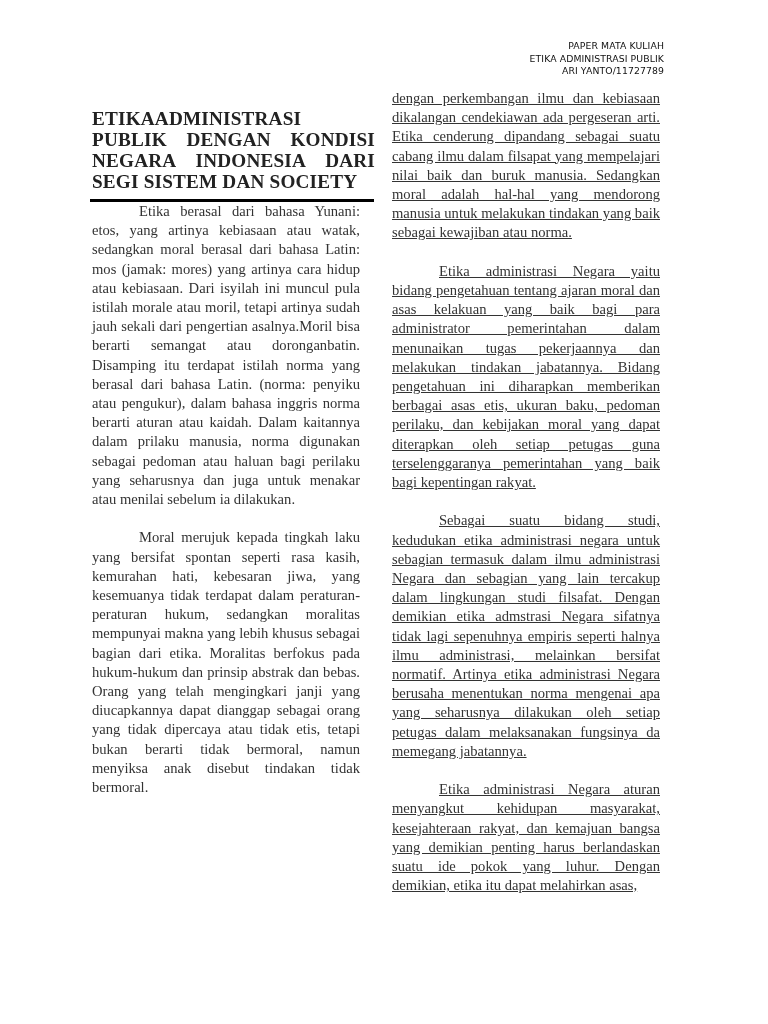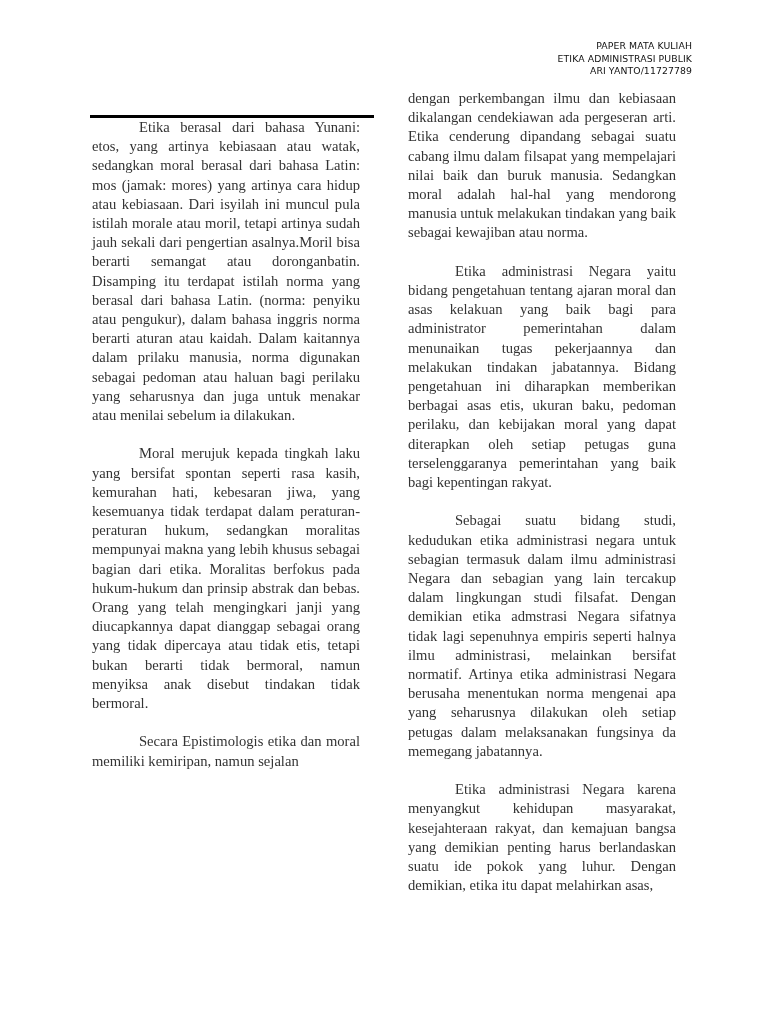--- a/index.html
+++ b/index.html
@@ -1,50 +1,50 @@
 <!DOCTYPE html>
 <html><head>
 <meta charset="utf-8">
 <style>
   html, body { margin:0; padding:0; background:#ffffff; }
   body { width:768px; height:1024px; position:relative; overflow:hidden; color:#222; }
   .header {
-    position:absolute; top:40px; right:76px; text-align:right;
+    position:absolute; top:40px; right:104px; text-align:right;
     font-family:"DejaVu Sans", sans-serif; font-size:9.3px; line-height:12.5px; letter-spacing:0.1px; color:#111;
   }
   .col {
     position:absolute; width:268px;
     font-family:"Liberation Serif", serif; font-size:14.6px; line-height:19.2px;
     text-align:justify; color:#333;
   }
   .col.left { left:92px; top:108px; }
-  .col.right { left:408px; top:89px; }
+  .col.right { left:392px; top:89px;text-decoration:underline; }
   .title {
     font-family:"Liberation Serif", serif; font-weight:bold; font-size:19.2px; line-height:21px;
     color:#222; text-align:justify; margin:0; width:283px; letter-spacing:0.2px;
   }
   .rule { width:284px; height:3px; background:#000; margin-top:7px; margin-left:-2px; }
   p { margin:0 0 19.2px 0; }
   p.indent { text-indent:47px; }
   .left .first { }
 </style>
 </head>
 <body>
 
 <div class="header">
   <div>PAPER MATA KULIAH</div>
   <div>ETIKA ADMINISTRASI PUBLIK</div>
   <div>ARI YANTO/11727789</div>
 </div>
 
 <div class="col left">
+  <h1 class="title">ETIKAADMINISTRASI PUBLIK DENGAN KONDISI NEGARA INDONESIA DARI SEGI SISTEM DAN SOCIETY</h1>
   <div class="rule"></div>
   <p class="indent first">Etika berasal dari bahasa Yunani: etos, yang artinya kebiasaan atau watak, sedangkan moral berasal dari bahasa Latin: mos (jamak: mores) yang artinya cara hidup atau kebiasaan. Dari isyilah ini muncul pula istilah morale atau moril, tetapi artinya sudah jauh sekali dari pengertian asalnya.Moril bisa berarti semangat atau doronganbatin. Disamping itu terdapat istilah norma yang berasal dari bahasa Latin. (norma: penyiku atau pengukur), dalam bahasa inggris norma berarti aturan atau kaidah. Dalam kaitannya dalam prilaku manusia, norma digunakan sebagai pedoman atau haluan bagi perilaku yang seharusnya dan juga untuk menakar atau menilai sebelum ia dilakukan.</p>
   <p class="indent">Moral merujuk kepada tingkah laku yang bersifat spontan seperti rasa kasih, kemurahan hati, kebesaran jiwa, yang kesemuanya tidak terdapat dalam peraturan-peraturan hukum, sedangkan moralitas mempunyai makna yang lebih khusus sebagai bagian dari etika. Moralitas berfokus pada hukum-hukum dan prinsip abstrak dan bebas. Orang yang telah mengingkari janji yang diucapkannya dapat dianggap sebagai orang yang tidak dipercaya atau tidak etis, tetapi bukan berarti tidak bermoral, namun menyiksa anak disebut tindakan tidak bermoral.</p>
-  <p class="indent">Secara Epistimologis etika dan moral memiliki kemiripan, namun sejalan</p>
 </div>
 
 <div class="col right">
   <p>dengan perkembangan ilmu dan kebiasaan dikalangan cendekiawan ada pergeseran arti. Etika cenderung dipandang sebagai suatu cabang ilmu dalam filsapat yang mempelajari nilai baik dan buruk manusia. Sedangkan moral adalah hal-hal yang mendorong manusia untuk melakukan tindakan yang baik sebagai kewajiban atau norma.</p>
   <p class="indent">Etika administrasi Negara yaitu bidang pengetahuan tentang ajaran moral dan asas kelakuan yang baik bagi para administrator pemerintahan dalam menunaikan tugas pekerjaannya dan melakukan tindakan jabatannya. Bidang pengetahuan ini diharapkan memberikan berbagai asas etis, ukuran baku, pedoman perilaku, dan kebijakan moral yang dapat diterapkan oleh setiap petugas guna terselenggaranya pemerintahan yang baik bagi kepentingan rakyat.</p>
   <p class="indent">Sebagai suatu bidang studi, kedudukan etika administrasi negara untuk sebagian termasuk dalam ilmu administrasi Negara dan sebagian yang lain tercakup dalam lingkungan studi filsafat. Dengan demikian etika admstrasi Negara sifatnya tidak lagi sepenuhnya empiris seperti halnya ilmu administrasi, melainkan bersifat normatif. Artinya etika administrasi Negara berusaha menentukan norma mengenai apa yang seharusnya dilakukan oleh setiap petugas dalam melaksanakan fungsinya da memegang jabatannya.</p>
-  <p class="indent">Etika administrasi Negara karena menyangkut kehidupan masyarakat, kesejahteraan rakyat, dan kemajuan bangsa yang demikian penting harus berlandaskan suatu ide pokok yang luhur. Dengan demikian, etika itu dapat melahirkan asas,</p>
+  <p class="indent">Etika administrasi Negara aturan menyangkut kehidupan masyarakat, kesejahteraan rakyat, dan kemajuan bangsa yang demikian penting harus berlandaskan suatu ide pokok yang luhur. Dengan demikian, etika itu dapat melahirkan asas,</p>
 </div>
 
 </body></html>

